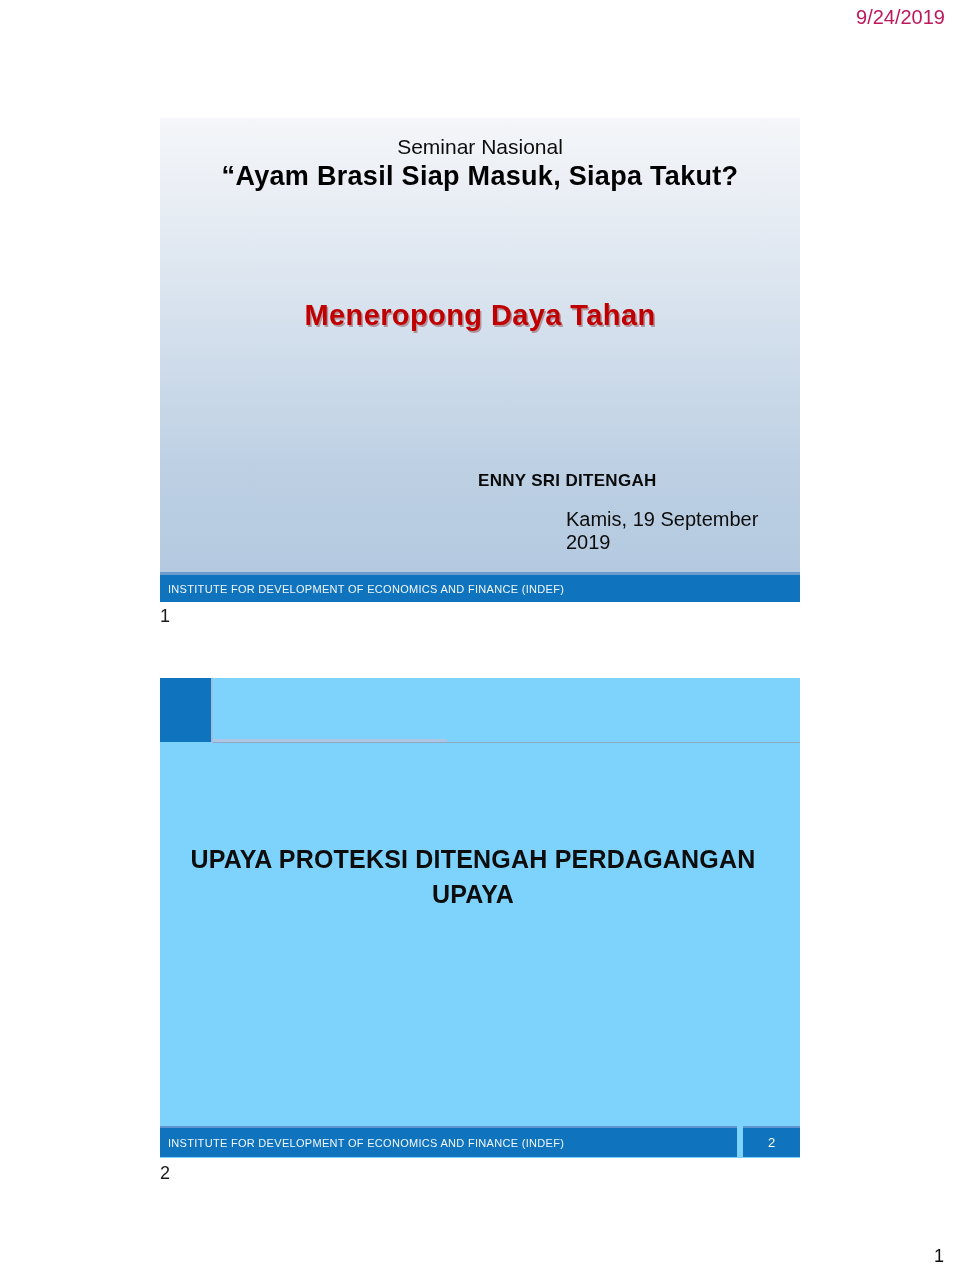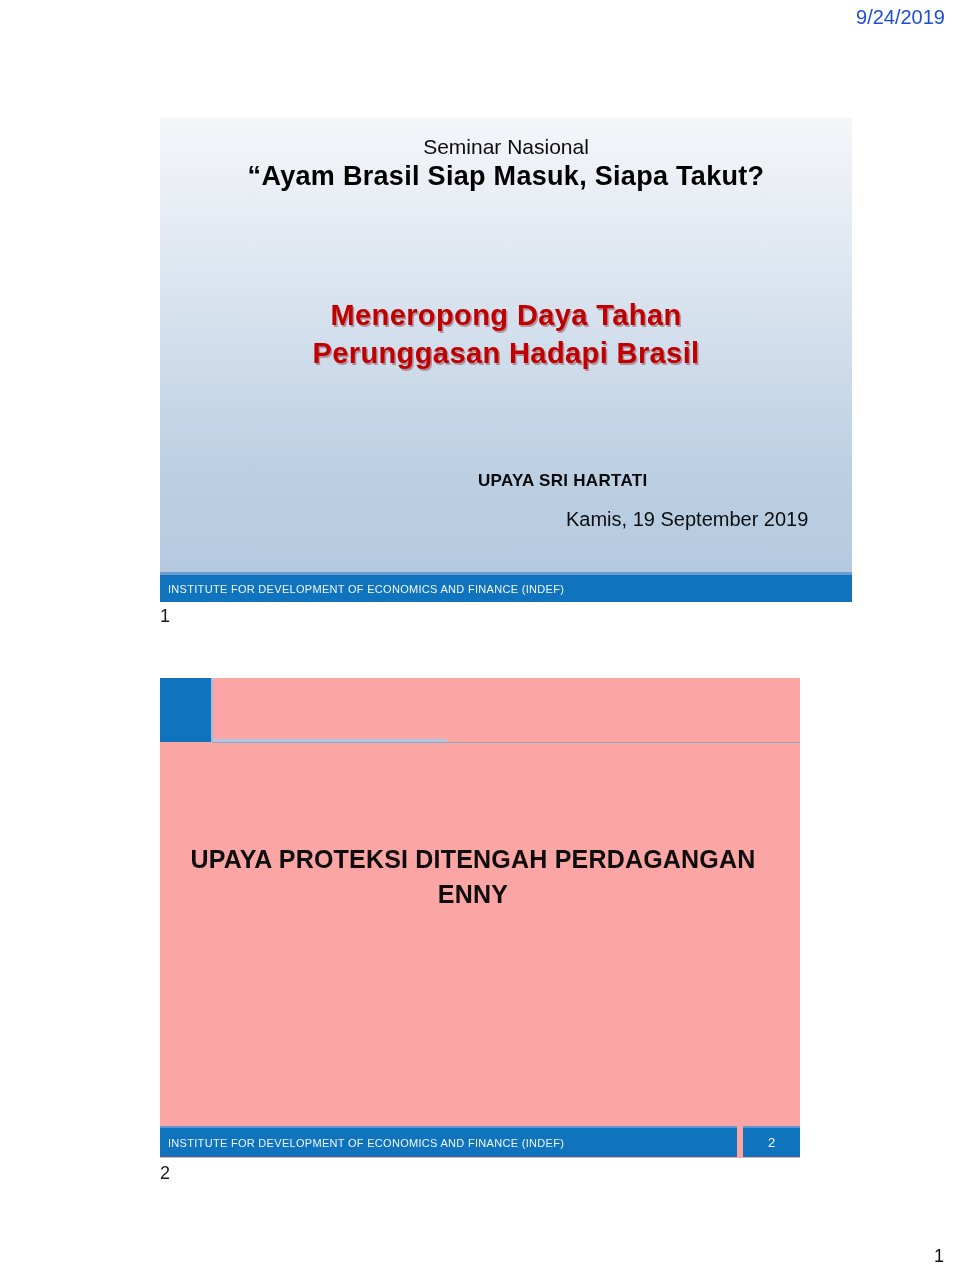--- a/index.html
+++ b/index.html
@@ -7,37 +7,37 @@
   body {
     position: relative;
     font-family: "Liberation Sans", sans-serif;
     color: #111;
     overflow: hidden;
   }
 
   
   .print-date {
     position: absolute; top: 6px; right: 15px;
-    font-size: 20px; color: #1d4ed8;
+    font-size: 20px; color: #be185d;
   }
   .slide-index {
     position: absolute; left: 160px;
     font-size: 18px; color: #1a1a1a;
   }
   .slide-index.s1 { top: 606px; }
   .slide-index.s2 { top: 1163px; }
   .page-number {
     position: absolute; right: 16px; top: 1246px;
     font-size: 18px; color: #0d0d0d;
   }
 
   
   .slide1 {
     position: absolute; left: 160px; top: 118px;
-    width: 692px; height: 484px;
+    width: 640px; height: 484px;
     background: linear-gradient(to bottom,
       #f4f6f9 0%, #ebeff5 14%, #dde6f0 32%,
       #cddbea 52%, #bccfe3 74%, #b2c8df 100%);
   }
   .s1-header { position: absolute; top: 17px; left: 0; right: 0; text-align: center; }
   .s1-seminar-label { font-size: 21px; color: #0d0d0d; }
   .s1-seminar-title {
     font-size: 27px; font-weight: bold; color: #000;
     letter-spacing: 0.3px; margin-top: 2px;
   }
@@ -67,21 +67,21 @@
     font-size: 11px;
     letter-spacing: 0.3px;
     display: flex; align-items: center;
     padding-left: 8px;
   }
 
   
   .slide2 {
     position: absolute; left: 160px; top: 678px;
     width: 640px; height: 480px;
-    background: #fca5a5;
+    background: #7dd3fc;
   }
   .s2-square {
     position: absolute; left: 0; top: 0;
     width: 53px; height: 64px;
     background: #0f74bd;
     border-right: 2px solid #9dbede;
   }
   .s2-divider-thin {
     position: absolute; left: 53px; top: 64px;
     width: 587px; height: 1px;
@@ -126,41 +126,40 @@
 <div class="print-date">9/24/2019</div>
 
 <div class="slide1">
   <div class="s1-header">
     <div class="s1-seminar-label">Seminar Nasional</div>
     <div class="s1-seminar-title">“Ayam Brasil Siap Masuk, Siapa Takut?</div>
   </div>
 
   <div class="s1-main-title">
     <div>Meneropong Daya Tahan</div>
-    <div>Perunggasan Hadapi Brasil</div>
   </div>
 
-  <div class="s1-author">UPAYA SRI HARTATI</div>
+  <div class="s1-author">ENNY SRI DITENGAH</div>
   <div class="s1-event-date">Kamis, 19 September 2019</div>
 
   <div class="footer-bar">
     <span>INSTITUTE FOR DEVELOPMENT OF ECONOMICS AND FINANCE (INDEF)</span>
   </div>
 </div>
 
 <div class="slide-index s1">1</div>
 
 <div class="slide2">
   <div class="s2-square"></div>
   <div class="s2-divider-thin"></div>
   <div class="s2-divider-light"></div>
 
   <div class="s2-title">
     <div>UPAYA PROTEKSI DITENGAH PERDAGANGAN</div>
-    <div>ENNY</div>
+    <div>UPAYA</div>
   </div>
 
   <div class="s2-footer-bar">
     <span>INSTITUTE FOR DEVELOPMENT OF ECONOMICS AND FINANCE (INDEF)</span>
   </div>
   <div class="s2-badge">2</div>
 </div>
 
 <div class="slide-index s2">2</div>
 

